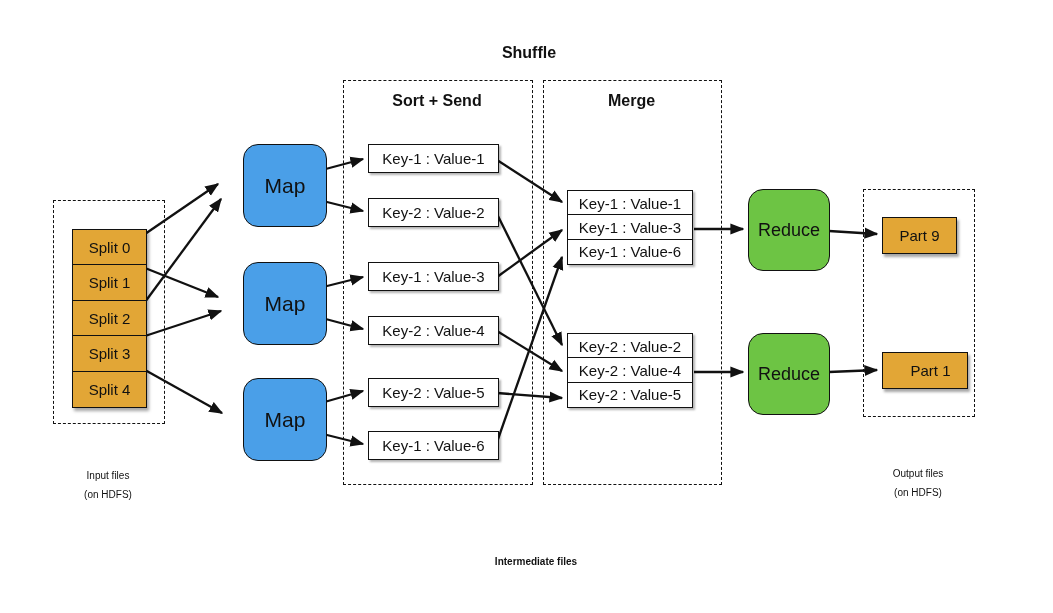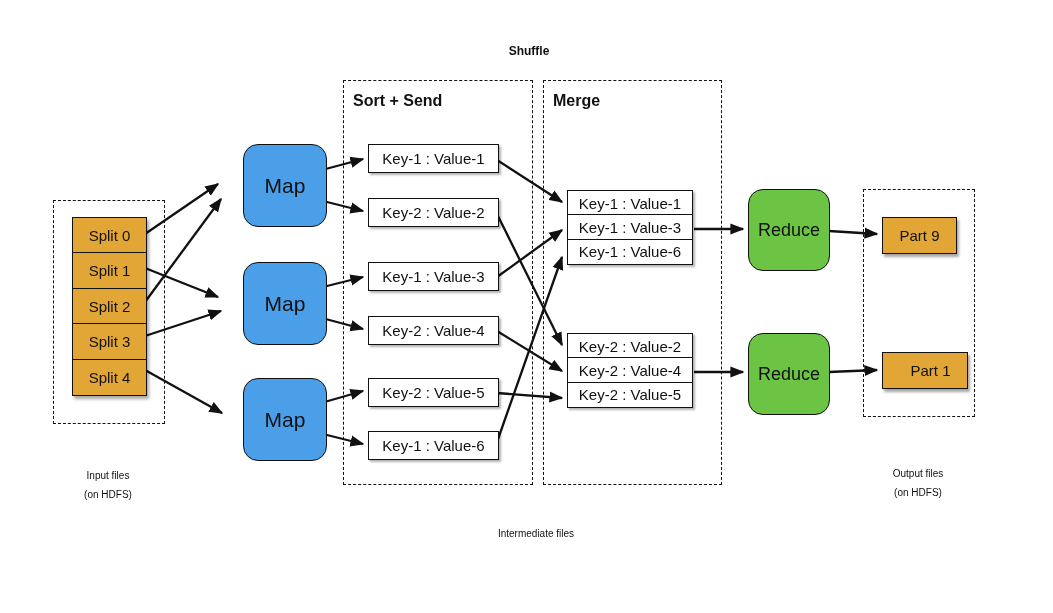--- a/index.html
+++ b/index.html
@@ -2,26 +2,26 @@
 <html style="--gold: #E2A636; --blue: #4A9FE8; --green: #6DC444;"><head>
 <meta charset="utf-8">
 <style>
   html,body{margin:0;padding:0;background:#ffffff;}
   body{font-family:"Liberation Sans", sans-serif; color:#111;}
   #stage{position:relative;width:1053px;height:613px;background:#ffffff;overflow:hidden;}
   svg.arrows{position:absolute;left:0;top:0;width:1053px;height:613px;pointer-events:none;}
 
   .dashed-box{position:absolute;border:1.7px dashed #111;background:transparent;}
 
-  .shuffle-title{position:absolute;font-weight:bold;font-size:12px;text-align:center;}
-  .panel-title{position:absolute;font-weight:bold;font-size:16px;}
+  .shuffle-title{position:absolute;font-weight:bold;font-size:16px;text-align:center;}
+  .panel-title{position:absolute;font-weight:bold;font-size:16px;text-align:center;}
 
   .split-box{width:73px;height:35px;background:var(--gold,#E2A636);border:1.6px solid #111;
     margin-top:-1.6px;display:flex;align-items:center;justify-content:center;font-size:15px;}
-  .split-stack{position:absolute;box-shadow:2px 3px 3px rgba(0,0,0,0.35);}
+  .split-stack{position:absolute;box-shadow:2px 3px 3px rgba(0,0,0,0.35);margin-top:12px;}
   .split-stack .split-box:first-child{margin-top:0;}
 
   .map-box{position:absolute;width:82px;height:81px;background:var(--blue,#4A9FE8);
     border:1.6px solid #111;border-radius:15px;display:flex;align-items:center;justify-content:center;
     font-size:21px;margin-left:18px;}
   .reduce-box{position:absolute;width:80px;height:80px;background:var(--green,#6DC444);
     border:1.6px solid #111;border-radius:15px;display:flex;align-items:center;justify-content:center;
     font-size:18px;}
 
   .kv-box{position:absolute;width:129px;height:27px;background:#fff;border:1.6px solid #111;
@@ -113,21 +113,21 @@
   <div class="merge-group" style="left:567px;top:190px;">
     <div class="merge-row">Key-1 : Value-1</div>
     <div class="merge-row">Key-1 : Value-3</div>
     <div class="merge-row">Key-1 : Value-6</div>
   </div>
   <div class="merge-group" style="left:567px;top:333px;">
     <div class="merge-row">Key-2 : Value-2</div>
     <div class="merge-row">Key-2 : Value-4</div>
     <div class="merge-row">Key-2 : Value-5</div>
   </div>
-  <div class="caption" style="left:431px;top:488px;width:210px;">
+  <div class="caption" style="left:431px;top:516px;width:210px;font-weight:bold;">
     <div>Intermediate files</div>
   </div>
 
   <div class="reduce-box" style="left:748px;top:189px;">Reduce</div>
   <div class="reduce-box" style="left:748px;top:333px;">Reduce</div>
 
   <div class="dashed-box" style="left:863px;top:189px;width:110px;height:226px;"></div>
   <div class="part-box" style="left:882px;top:217px;">Part 9</div>
   <div class="part-box" style="left:882px;top:352px;padding-left:11px;">Part 1</div>
   <div class="caption" style="left:848px;top:428px;width:140px;">

